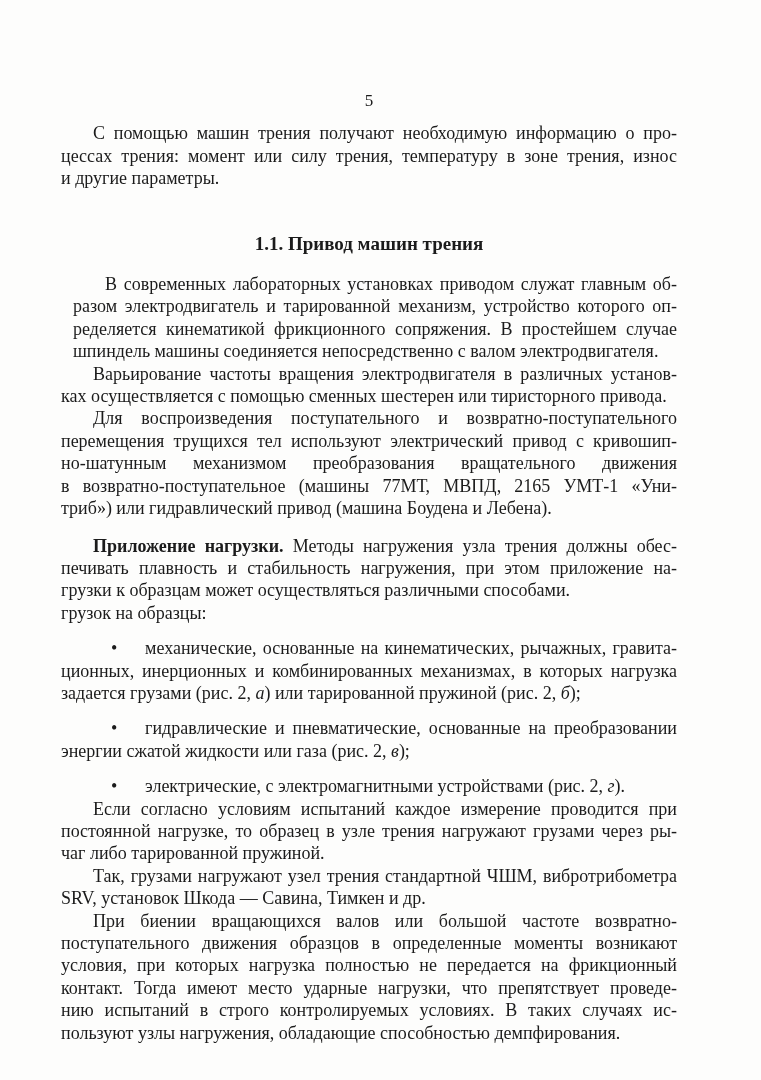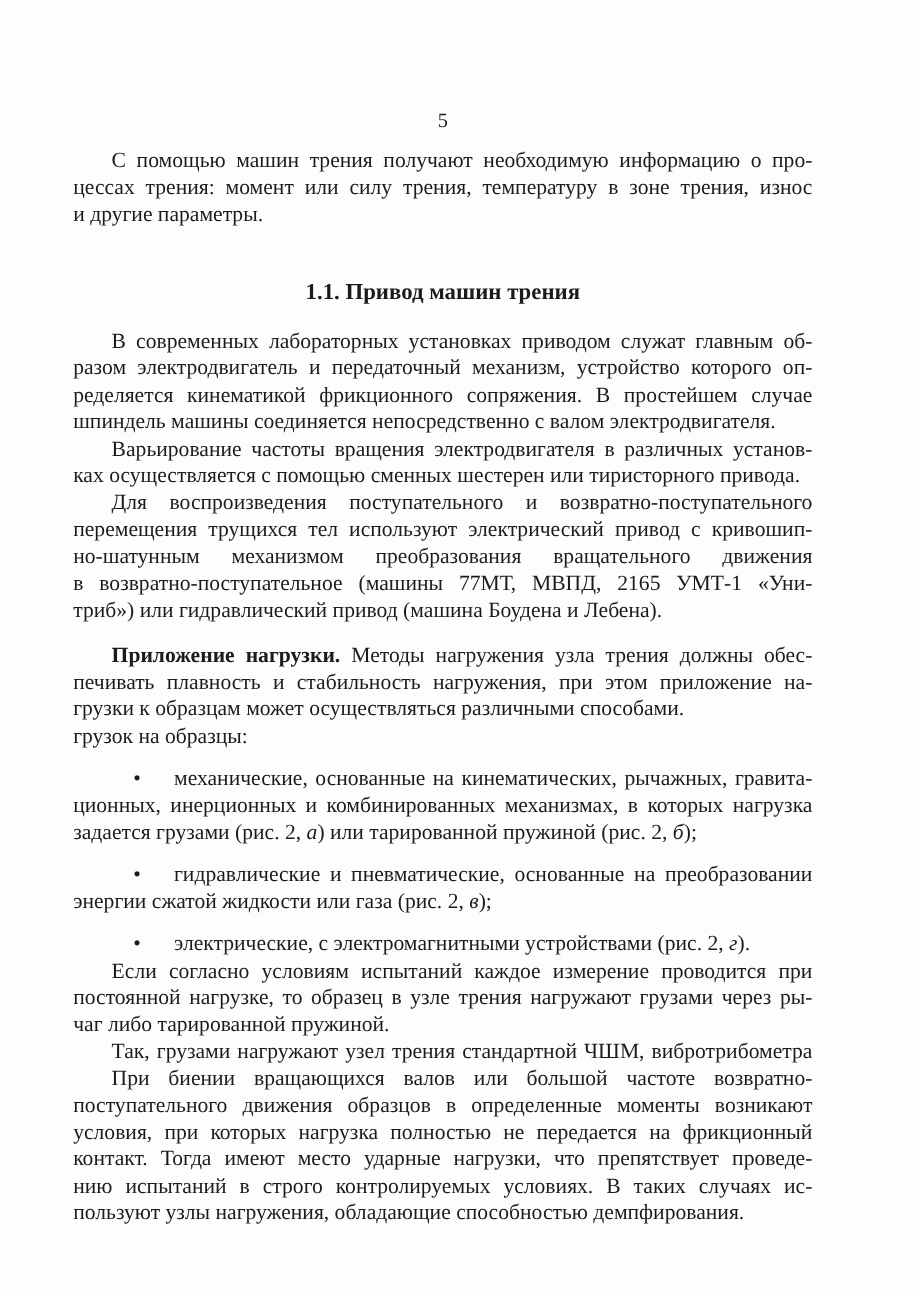--- a/index.html
+++ b/index.html
@@ -15,21 +15,21 @@
   .pagenum {
     text-align:center; font-size:17px; line-height:22.4px;
     margin-bottom:10px;
   }
   .body { font-size:18px; line-height:22.4px; }
   .blk { margin:0; }
   .blk.h {
     text-align:center; font-weight:bold; font-size:19px;
     margin-top:43px;
   }
-  .blk.h + .blk { margin-top:18px; }
+  .blk.h + .blk { margin-top:18px;margin-left:12px; }
   
   .body > .blk:nth-child(6) { margin-top:15px; }
   .line { text-align:justify; text-align-last:justify; }
   .line.last { text-align:justify; text-align-last:left; }
   .line.single { text-align:right; text-align-last:left; }
   .line.ind { padding-left:32px; }
   .line.bl  { padding-left:50px;margin-top:13px; }
   .line.hl  { text-align:center; text-align-last:center; padding-left:0; }
   .run.b { font-weight:bold; }
   .run.i { font-style:italic; }
@@ -44,21 +44,21 @@
       <div class="blk p">
         <div class="line ind"><span class="run">С помощью машин трения получают необходимую информацию о про-</span></div>
         <div class="line"><span class="run">цессах трения: момент или силу трения, температуру в зоне трения, износ</span></div>
         <div class="line last"><span class="run">и другие параметры.</span></div>
       </div>
       <div class="blk h">
         <div class="line hl"><span class="run">1.1. Привод машин трения</span></div>
       </div>
       <div class="blk p">
         <div class="line ind"><span class="run">В современных лабораторных установках приводом служат главным об-</span></div>
-        <div class="line"><span class="run">разом электродвигатель и передаточный механизм, устройство которого оп-</span></div>
+        <div class="line"><span class="run">разом электродвигатель и тарированной механизм, устройство которого оп-</span></div>
         <div class="line"><span class="run">ределяется кинематикой фрикционного сопряжения. В простейшем случае</span></div>
         <div class="line last"><span class="run">шпиндель машины соединяется непосредственно с валом электродвигателя.</span></div>
       </div>
       <div class="blk p">
         <div class="line ind"><span class="run">Варьирование частоты вращения электродвигателя в различных установ-</span></div>
         <div class="line last"><span class="run">ках осуществляется с помощью сменных шестерен или тиристорного привода.</span></div>
       </div>
       <div class="blk p">
         <div class="line ind"><span class="run">Для воспроизведения поступательного и возвратно-поступательного</span></div>
         <div class="line"><span class="run">перемещения трущихся тел используют электрический привод с кривошип-</span></div>
@@ -86,20 +86,21 @@
       <div class="blk b">
         <div class="line single bl"><span class="run blt">•</span><span class="run">электрические, с электромагнитными устройствами (рис. 2, </span><span class="run i">г</span><span class="run">).</span></div>
       </div>
       <div class="blk p">
         <div class="line ind"><span class="run">Если согласно условиям испытаний каждое измерение проводится при</span></div>
         <div class="line"><span class="run">постоянной нагрузке, то образец в узле трения нагружают грузами через ры-</span></div>
         <div class="line last"><span class="run">чаг либо тарированной пружиной.</span></div>
       </div>
       <div class="blk p">
         <div class="line ind"><span class="run">Так, грузами нагружают узел трения стандартной ЧШМ, вибротрибометра</span></div>
+        <div class="line last"><span class="run">SRV, установок Шкода — Савина, Тимкен и др.</span></div>
       </div>
       <div class="blk p">
         <div class="line ind"><span class="run">При биении вращающихся валов или большой частоте возвратно-</span></div>
         <div class="line"><span class="run">поступательного движения образцов в определенные моменты возникают</span></div>
         <div class="line"><span class="run">условия, при которых нагрузка полностью не передается на фрикционный</span></div>
         <div class="line"><span class="run">контакт. Тогда имеют место ударные нагрузки, что препятствует проведе-</span></div>
         <div class="line"><span class="run">нию испытаний в строго контролируемых условиях. В таких случаях ис-</span></div>
         <div class="line last"><span class="run">пользуют узлы нагружения, обладающие способностью демпфирования.</span></div>
       </div>
     </div>

